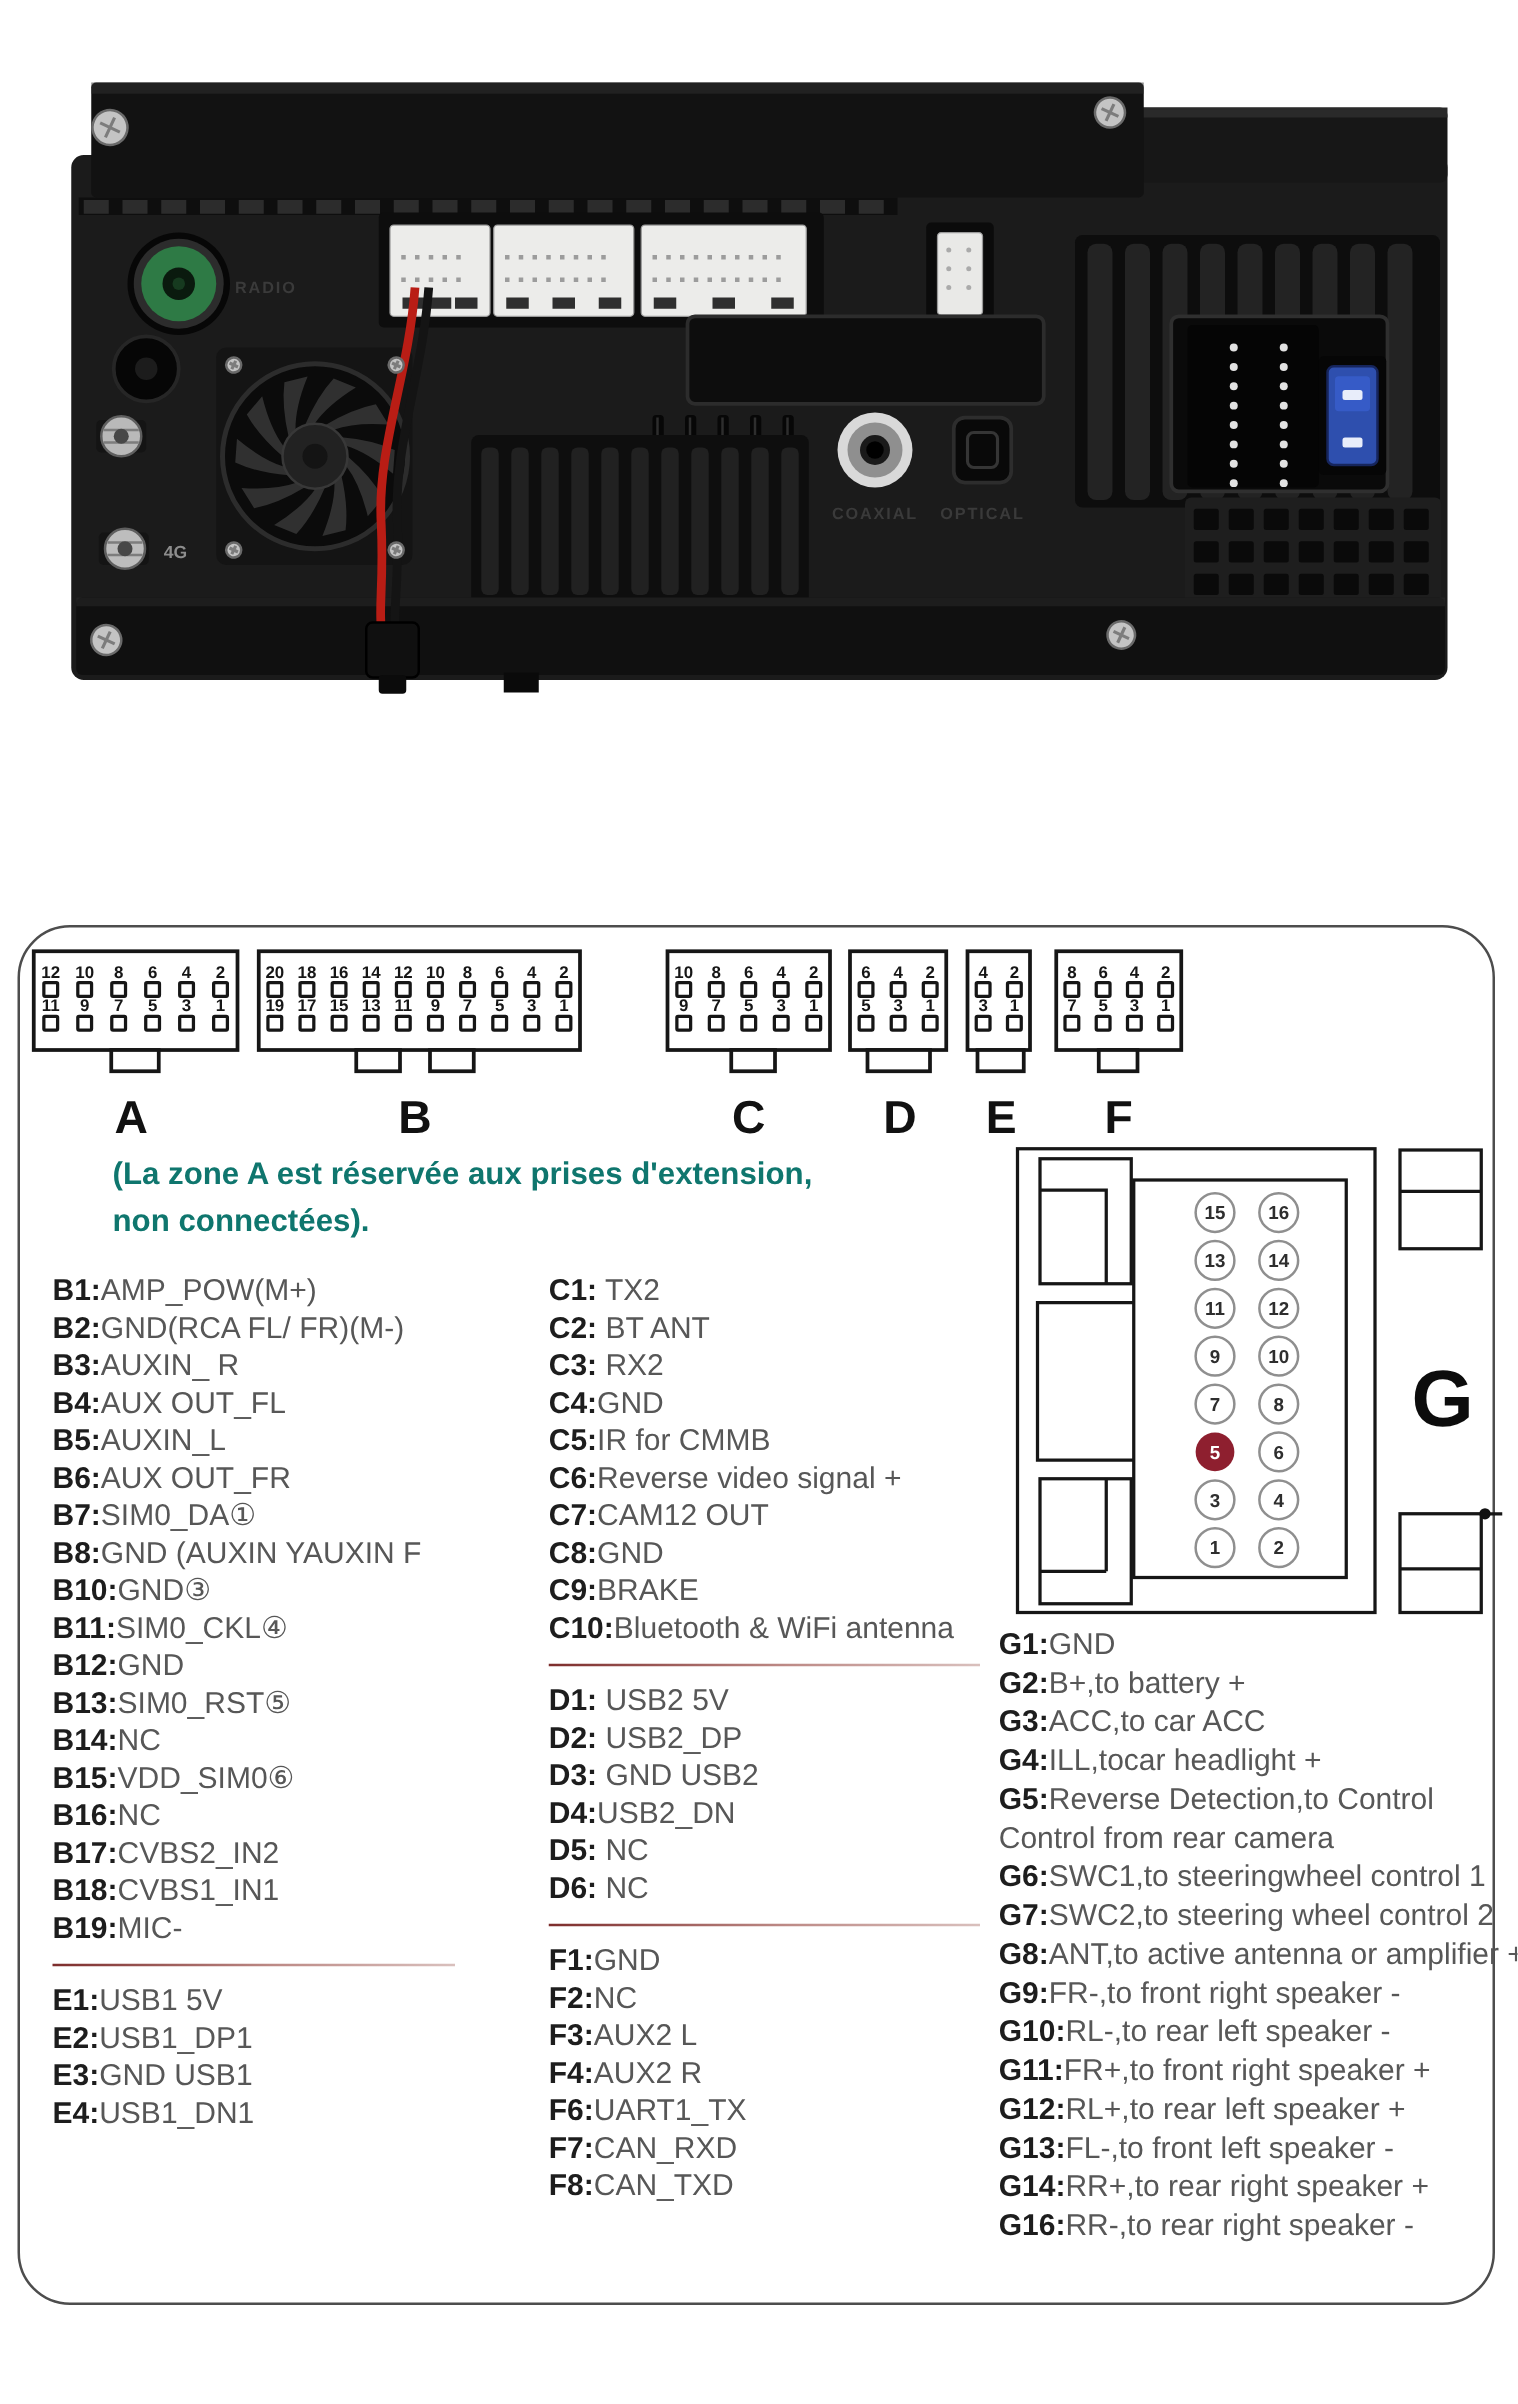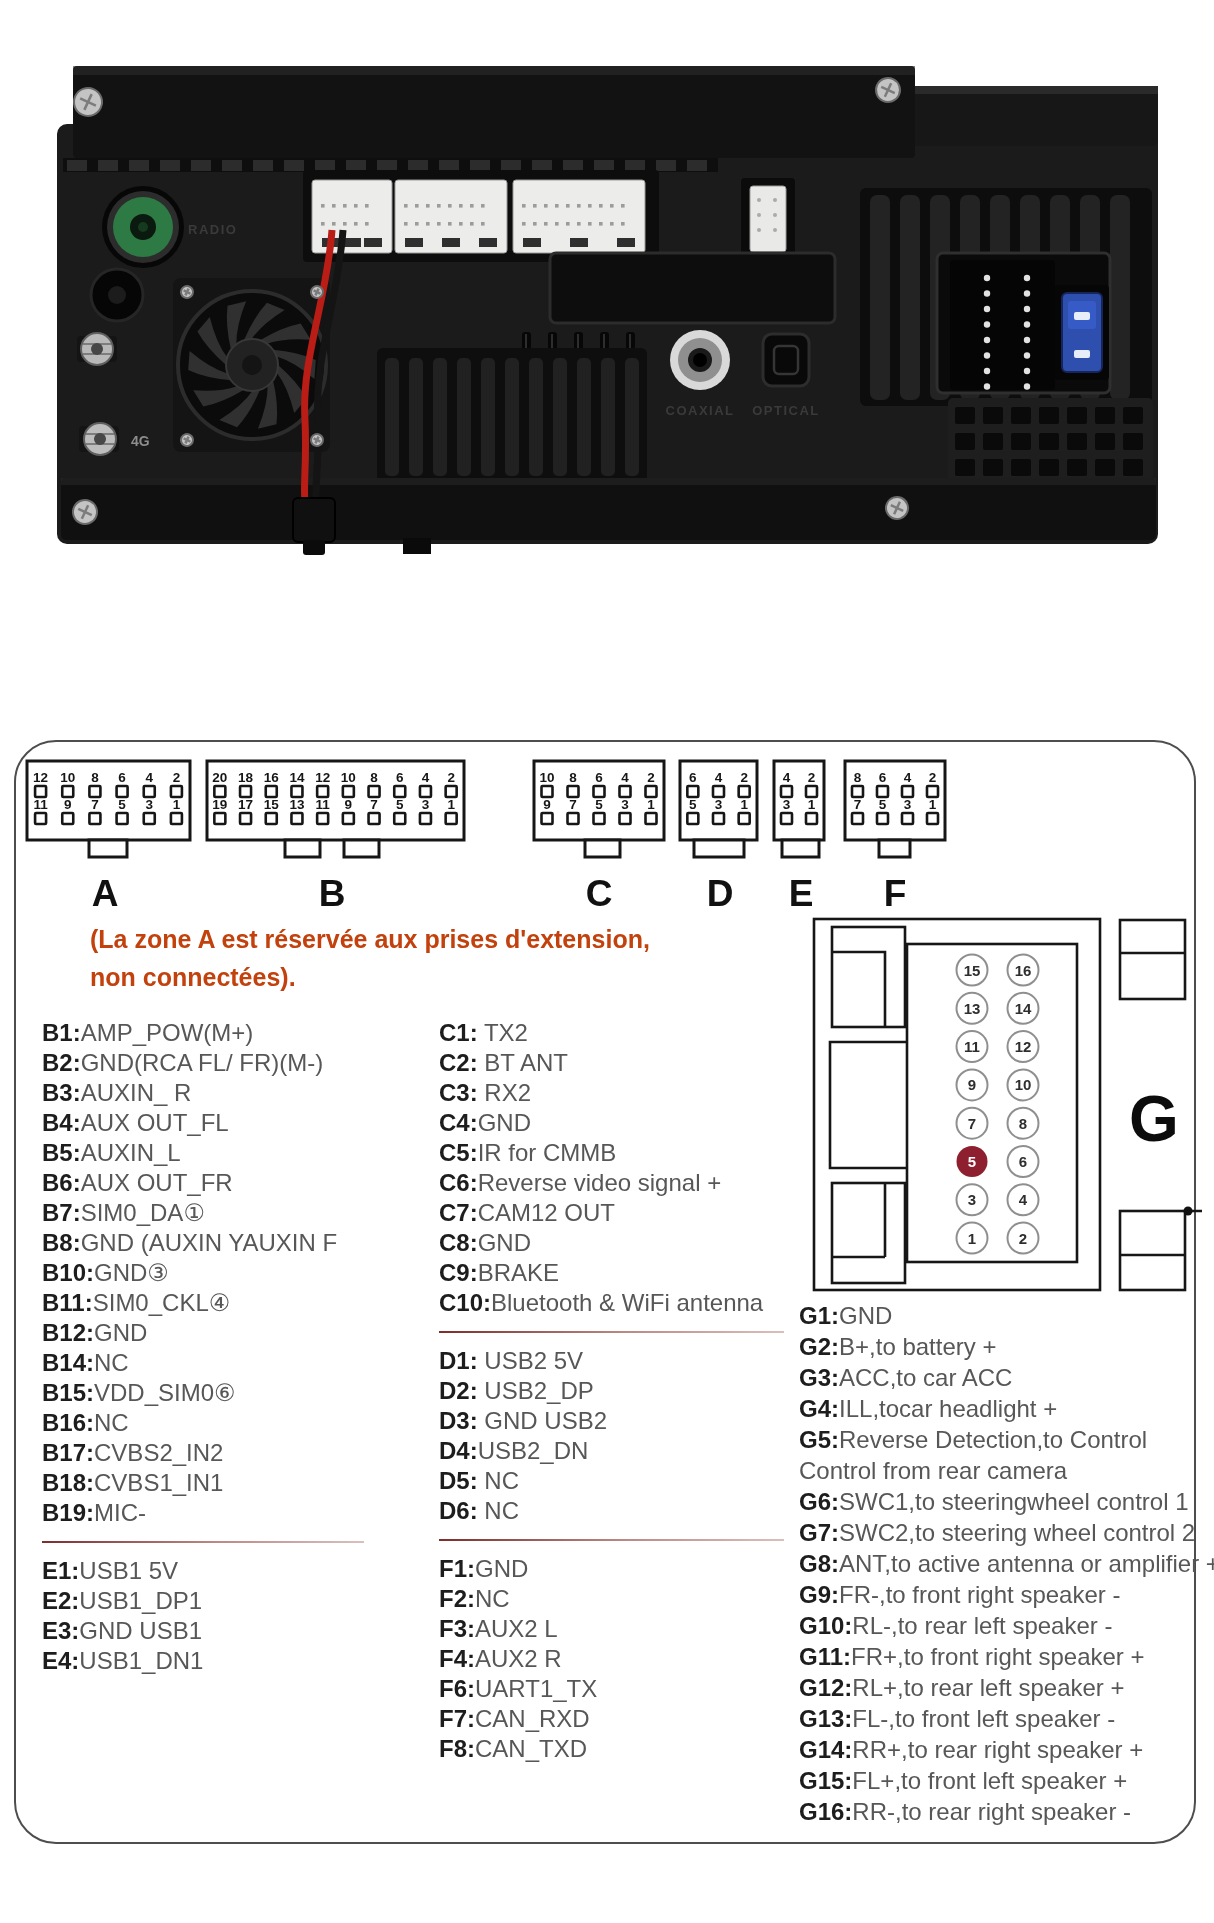--- a/index.html
+++ b/index.html
@@ -4,21 +4,21 @@
 <style>
   html,body{margin:0;padding:0;background:#ffffff;}
   body{width:1214px;height:1923px;position:relative;overflow:hidden;
        font-family:"Liberation Sans","DejaVu Sans",sans-serif;color:#1e1e1e;}
   #photo{position:absolute;left:55px;top:60px;width:1105px;height:565px;}
   .panel{position:absolute;left:14px;top:740px;width:1182px;height:1104px;
          border:2.5px solid #4d4d4d;border-radius:42px;background:#fff;box-sizing:border-box;padding-left:39px;}
   #connsvg{position:absolute;left:0px;top:15px;width:980px;height:155px;}
   #gsvg{position:absolute;left:786px;top:168px;width:400px;height:390px;}
   .note{position:absolute;left:74px;top:178px;font-weight:bold;font-size:25px;
-        line-height:38px;color:#c2410c;}
+        line-height:38px;color:#0f766e;}
   .plist{position:absolute;font-size:24px;}
   #col1{left:26px;top:276px;width:392px;}
   #col2{left:423px;top:276px;width:400px;}
   #col3{left:783px;top:558px;width:408px;}
   .pin-row{line-height:30px;white-space:nowrap;}
   #col3 .pin-row{line-height:31px;}
   .pid{font-weight:bold;color:#1d1d1d;}
   .pdesc{color:#575757;}
   .sep{height:2px;margin:13px 0;background:linear-gradient(90deg,#7d2d2c,#bd8a86 55%,#d9c0bd);}
   #col1 .sep{width:322px;}
@@ -605,20 +605,21 @@
       <div class="pin-row"><span class="pid">B2:</span><span class="pdesc">GND(RCA FL/ FR)(M-)</span></div>
       <div class="pin-row"><span class="pid">B3:</span><span class="pdesc">AUXIN_ R</span></div>
       <div class="pin-row"><span class="pid">B4:</span><span class="pdesc">AUX OUT_FL</span></div>
       <div class="pin-row"><span class="pid">B5:</span><span class="pdesc">AUXIN_L</span></div>
       <div class="pin-row"><span class="pid">B6:</span><span class="pdesc">AUX OUT_FR</span></div>
       <div class="pin-row"><span class="pid">B7:</span><span class="pdesc">SIM0_DA①</span></div>
       <div class="pin-row"><span class="pid">B8:</span><span class="pdesc">GND (AUXIN YAUXIN F</span></div>
       <div class="pin-row"><span class="pid">B10:</span><span class="pdesc">GND③</span></div>
       <div class="pin-row"><span class="pid">B11:</span><span class="pdesc">SIM0_CKL④</span></div>
       <div class="pin-row"><span class="pid">B12:</span><span class="pdesc">GND</span></div>
+      <div class="pin-row"><span class="pid">B13:</span><span class="pdesc">SIM0_RST⑤</span></div>
       <div class="pin-row"><span class="pid">B14:</span><span class="pdesc">NC</span></div>
       <div class="pin-row"><span class="pid">B15:</span><span class="pdesc">VDD_SIM0⑥</span></div>
       <div class="pin-row"><span class="pid">B16:</span><span class="pdesc">NC</span></div>
       <div class="pin-row"><span class="pid">B17:</span><span class="pdesc">CVBS2_IN2</span></div>
       <div class="pin-row"><span class="pid">B18:</span><span class="pdesc">CVBS1_IN1</span></div>
       <div class="pin-row"><span class="pid">B19:</span><span class="pdesc">MIC-</span></div>
       <div class="sep"></div>
       <div class="pin-row"><span class="pid">E1:</span><span class="pdesc">USB1 5V</span></div>
       <div class="pin-row"><span class="pid">E2:</span><span class="pdesc">USB1_DP1</span></div>
       <div class="pin-row"><span class="pid">E3:</span><span class="pdesc">GND USB1</span></div>
@@ -660,16 +661,15 @@
       <div class="pin-row"><span class="pdesc">Control from rear camera</span></div>
       <div class="pin-row"><span class="pid">G6:</span><span class="pdesc">SWC1,to steeringwheel control 1</span></div>
       <div class="pin-row"><span class="pid">G7:</span><span class="pdesc">SWC2,to steering wheel control 2</span></div>
       <div class="pin-row"><span class="pid">G8:</span><span class="pdesc">ANT,to active antenna or amplifier +</span></div>
       <div class="pin-row"><span class="pid">G9:</span><span class="pdesc">FR-,to front right speaker -</span></div>
       <div class="pin-row"><span class="pid">G10:</span><span class="pdesc">RL-,to rear left speaker -</span></div>
       <div class="pin-row"><span class="pid">G11:</span><span class="pdesc">FR+,to front right speaker +</span></div>
       <div class="pin-row"><span class="pid">G12:</span><span class="pdesc">RL+,to rear left speaker +</span></div>
       <div class="pin-row"><span class="pid">G13:</span><span class="pdesc">FL-,to front left speaker -</span></div>
       <div class="pin-row"><span class="pid">G14:</span><span class="pdesc">RR+,to rear right speaker +</span></div>
-      <div class="pin-row"><span class="pid">G15:</span><span class="pdesc">FL+,to front left speaker +</span></div>
       <div class="pin-row"><span class="pid">G16:</span><span class="pdesc">RR-,to rear right speaker -</span></div>
     </div>
 </div>
 
 </body></html>

